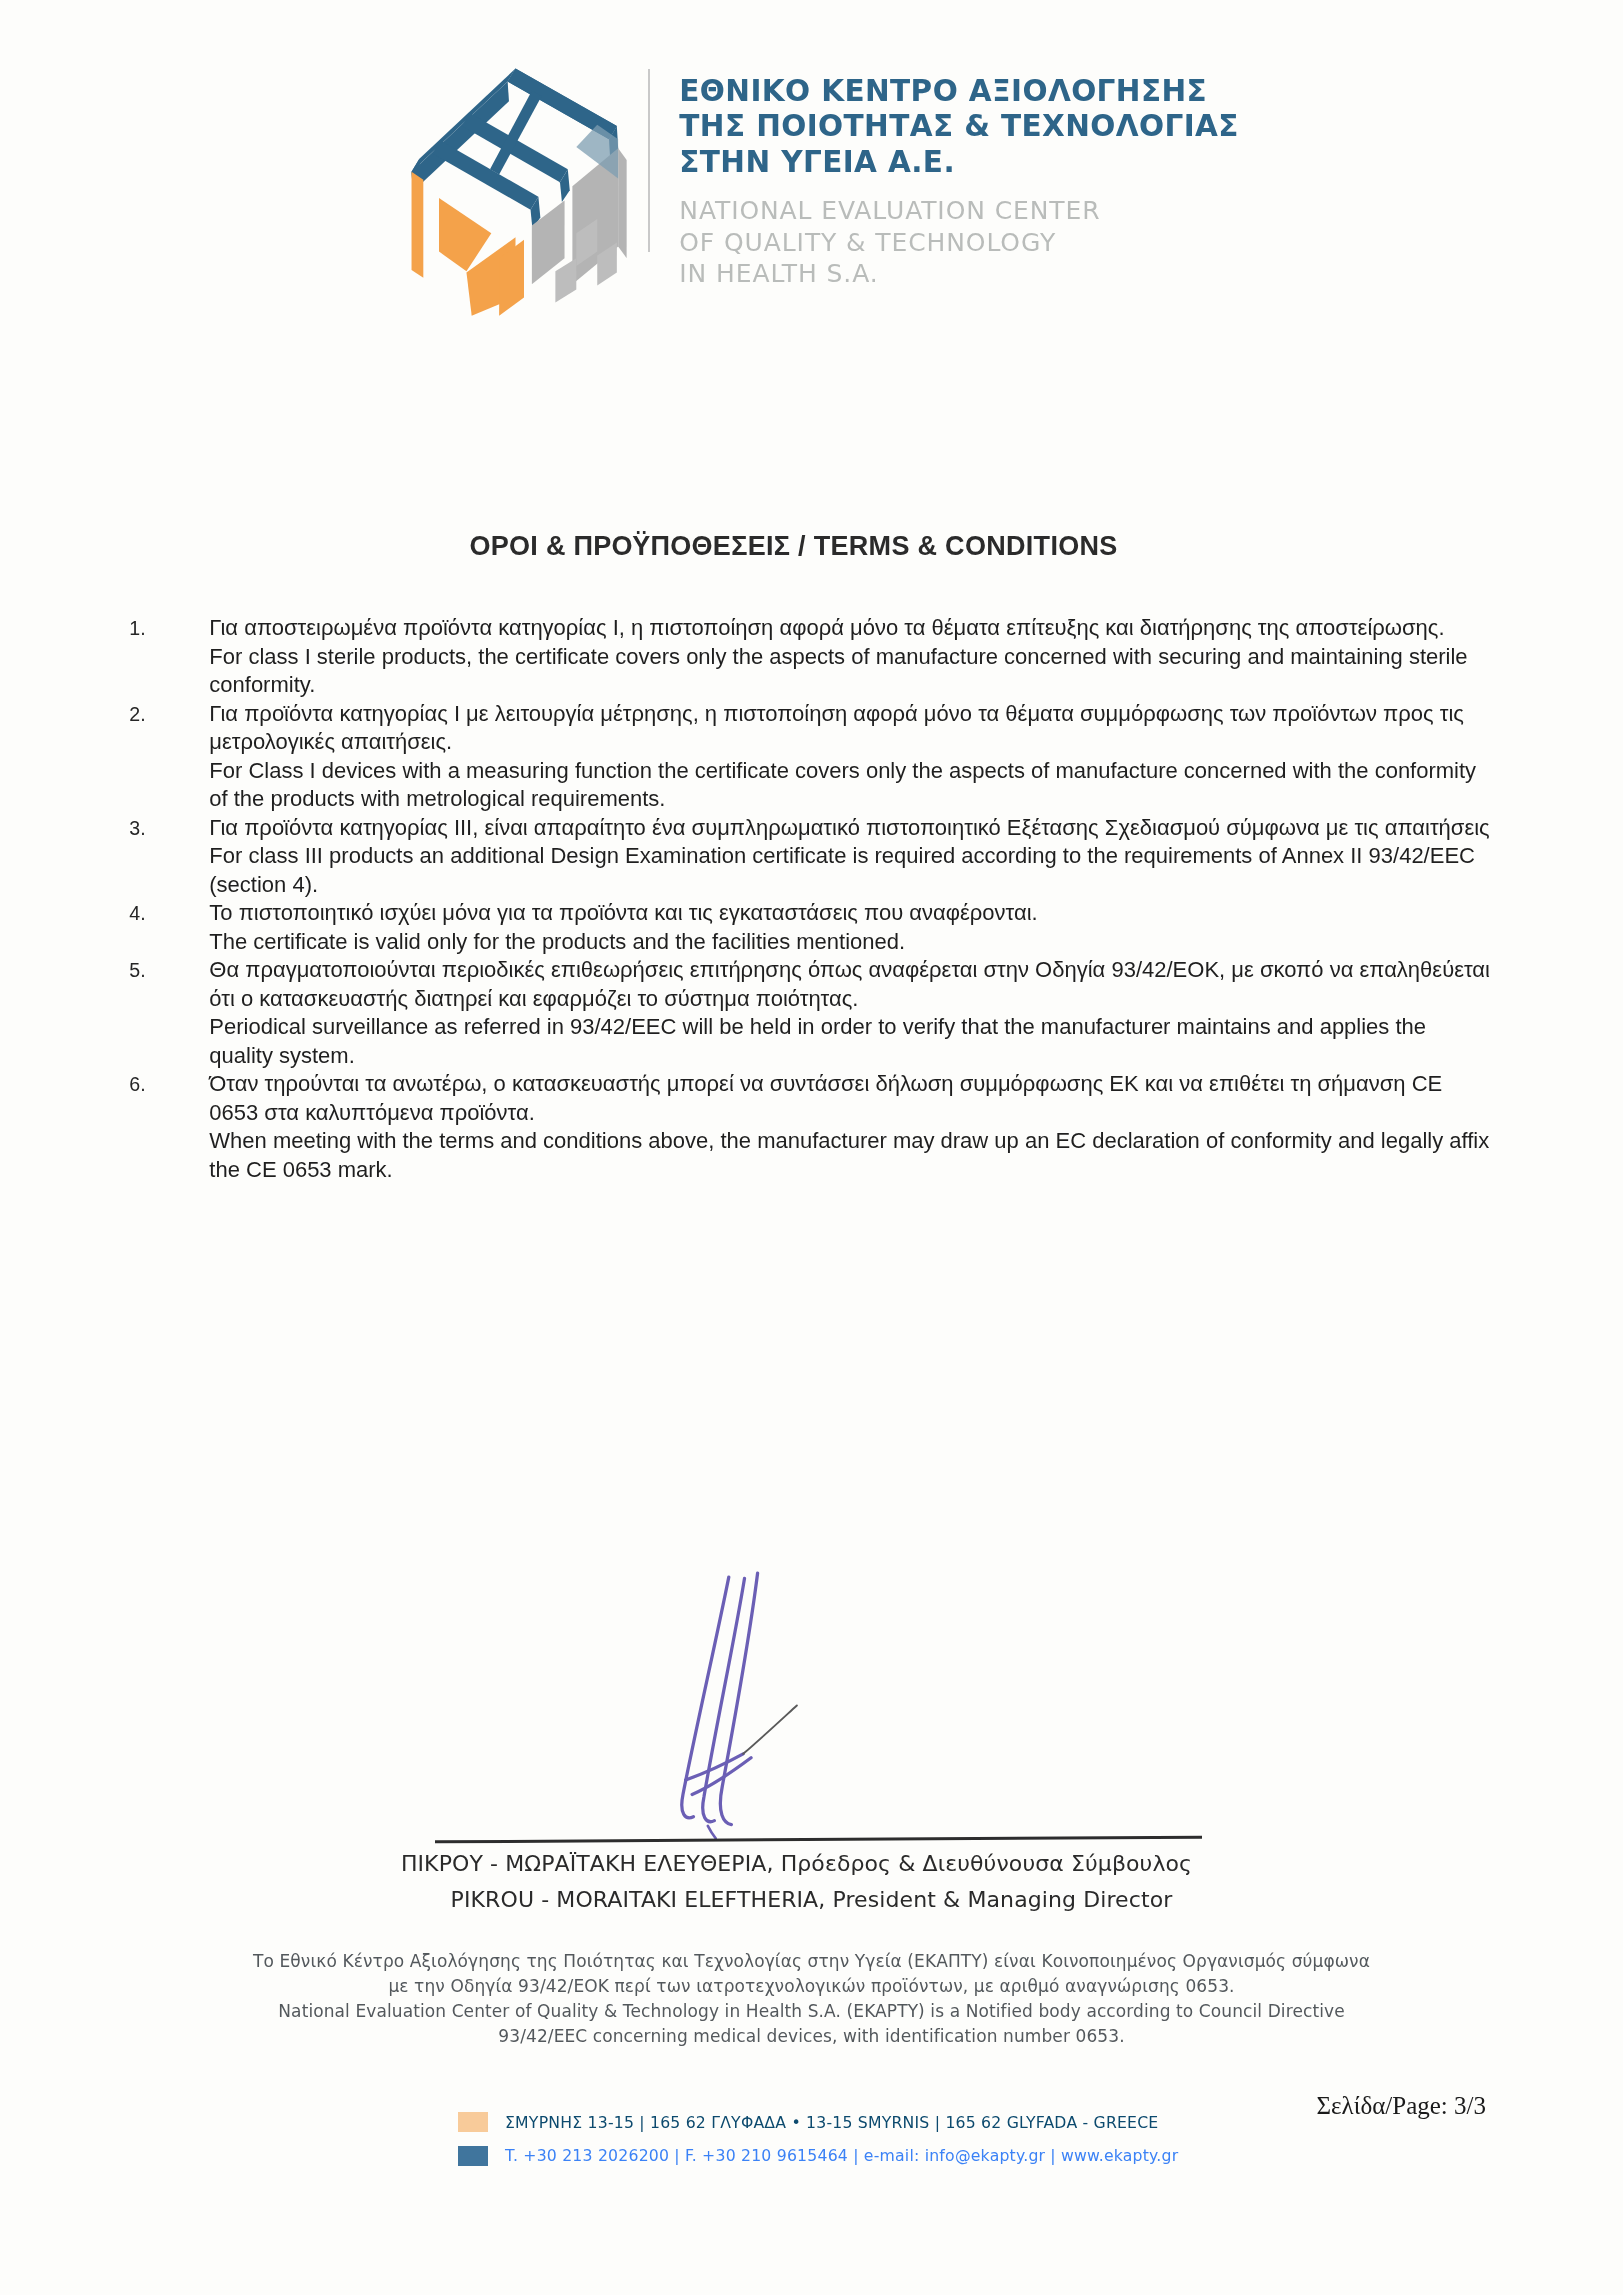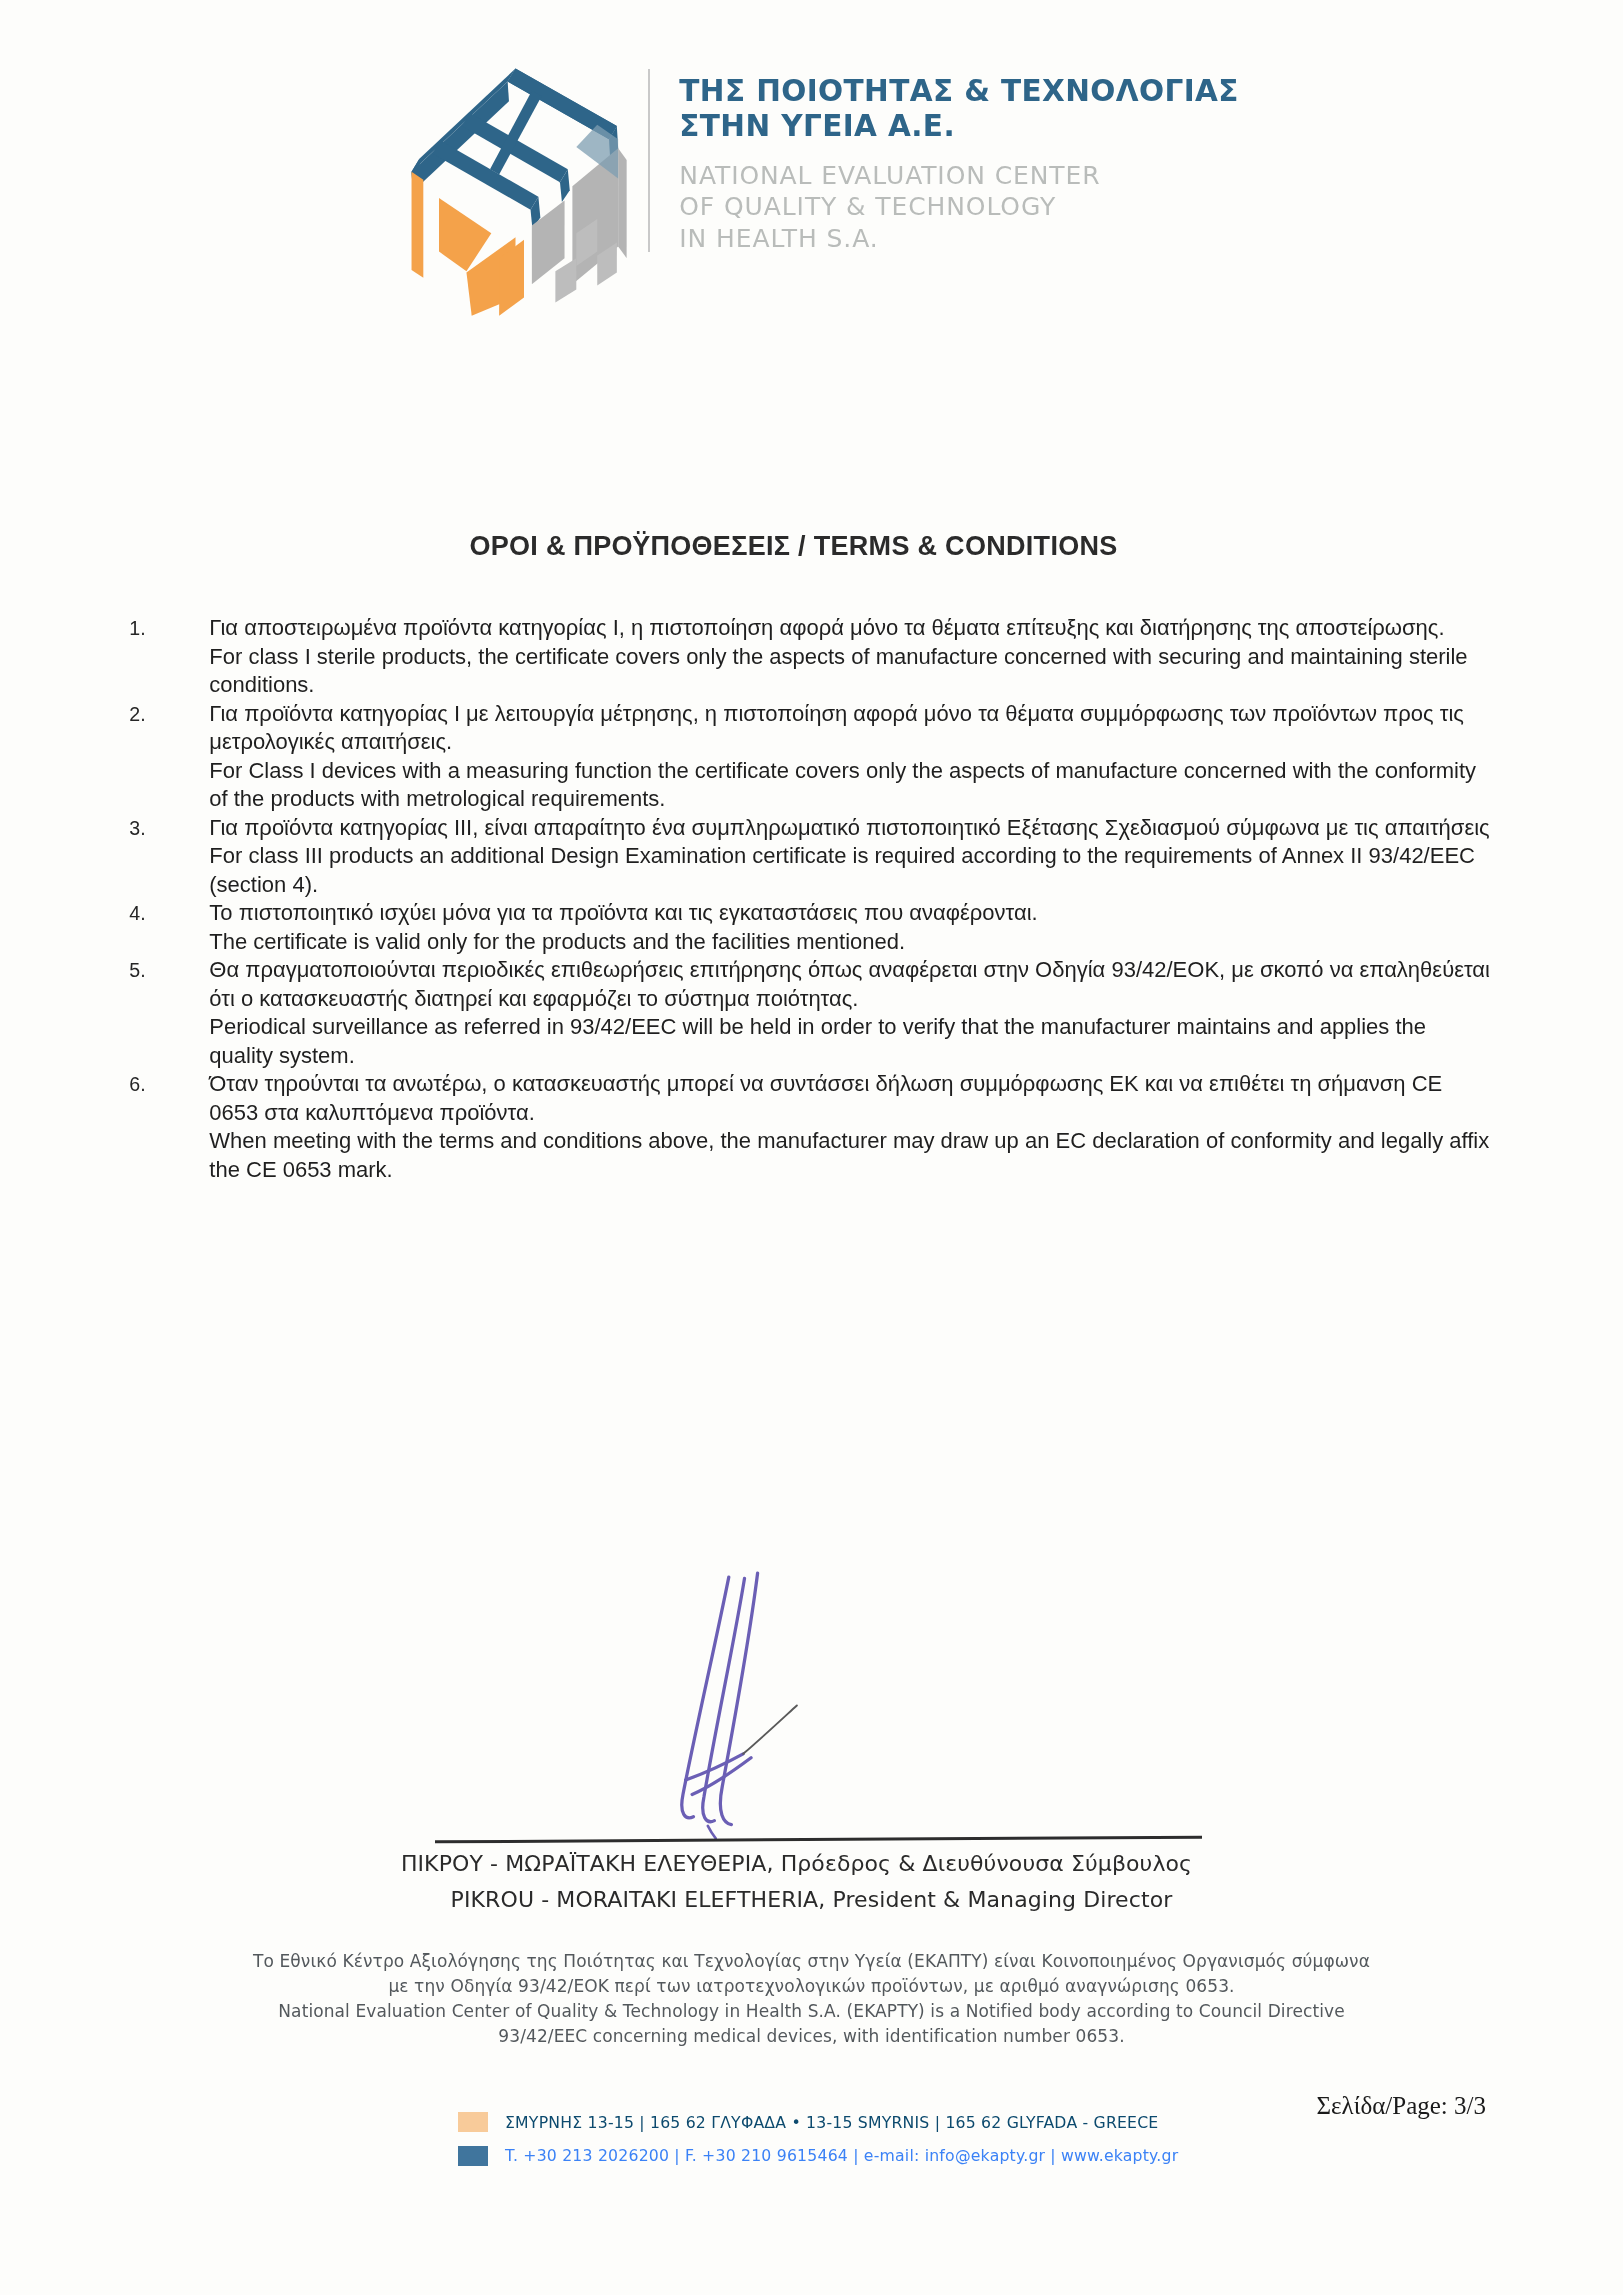--- a/index.html
+++ b/index.html
@@ -250,40 +250,41 @@
           <polygon points="300,296 330,276 330,322 300,342"></polygon>
           <polygon points="236,320 268,300 268,348 236,368"></polygon>
         </g>
       </svg>
     </div>
 
     <div class="header-divider"></div>
 
     <div class="header-text">
       <div class="org-name-el">
+        <div>ΕΘΝΙΚΟ ΚΕΝΤΡΟ ΑΞΙΟΛΟΓΗΣΗΣ</div>
         <div>ΤΗΣ ΠΟΙΟΤΗΤΑΣ &amp; ΤΕΧΝΟΛΟΓΙΑΣ</div>
         <div>ΣΤΗΝ ΥΓΕΙΑ Α.Ε.</div>
       </div>
       <div class="org-name-en">
         <div>NATIONAL EVALUATION CENTER</div>
         <div>OF QUALITY &amp; TECHNOLOGY</div>
         <div>IN HEALTH S.A.</div>
       </div>
     </div>
   </div>
 
   <div class="doc-title">ΟΡΟΙ &amp; ΠΡΟΫΠΟΘΕΣΕΙΣ / TERMS &amp; CONDITIONS</div>
 
   <div class="terms">
       <div class="term-row">
         <div class="term-num">1.</div>
         <div class="term-body">
           <div class="term-line el">Για αποστειρωμένα προϊόντα κατηγορίας Ι, η πιστοποίηση αφορά μόνο τα θέματα επίτευξης και διατήρησης της αποστείρωσης.</div>
           <div class="term-line en">For class I sterile products, the certificate covers only the aspects of manufacture concerned with securing and maintaining sterile</div>
-          <div class="term-line en">conditions.</div>
+          <div class="term-line en">conformity.</div>
         </div>
       </div>
       <div class="term-row">
         <div class="term-num">2.</div>
         <div class="term-body">
           <div class="term-line el">Για προϊόντα κατηγορίας Ι με λειτουργία μέτρησης, η πιστοποίηση αφορά μόνο τα θέματα συμμόρφωσης των προϊόντων προς τις</div>
           <div class="term-line el">μετρολογικές απαιτήσεις.</div>
           <div class="term-line en">For Class I devices with a measuring function the certificate covers only the aspects of manufacture concerned with the conformity</div>
           <div class="term-line en">of the products with metrological requirements.</div>
         </div>

